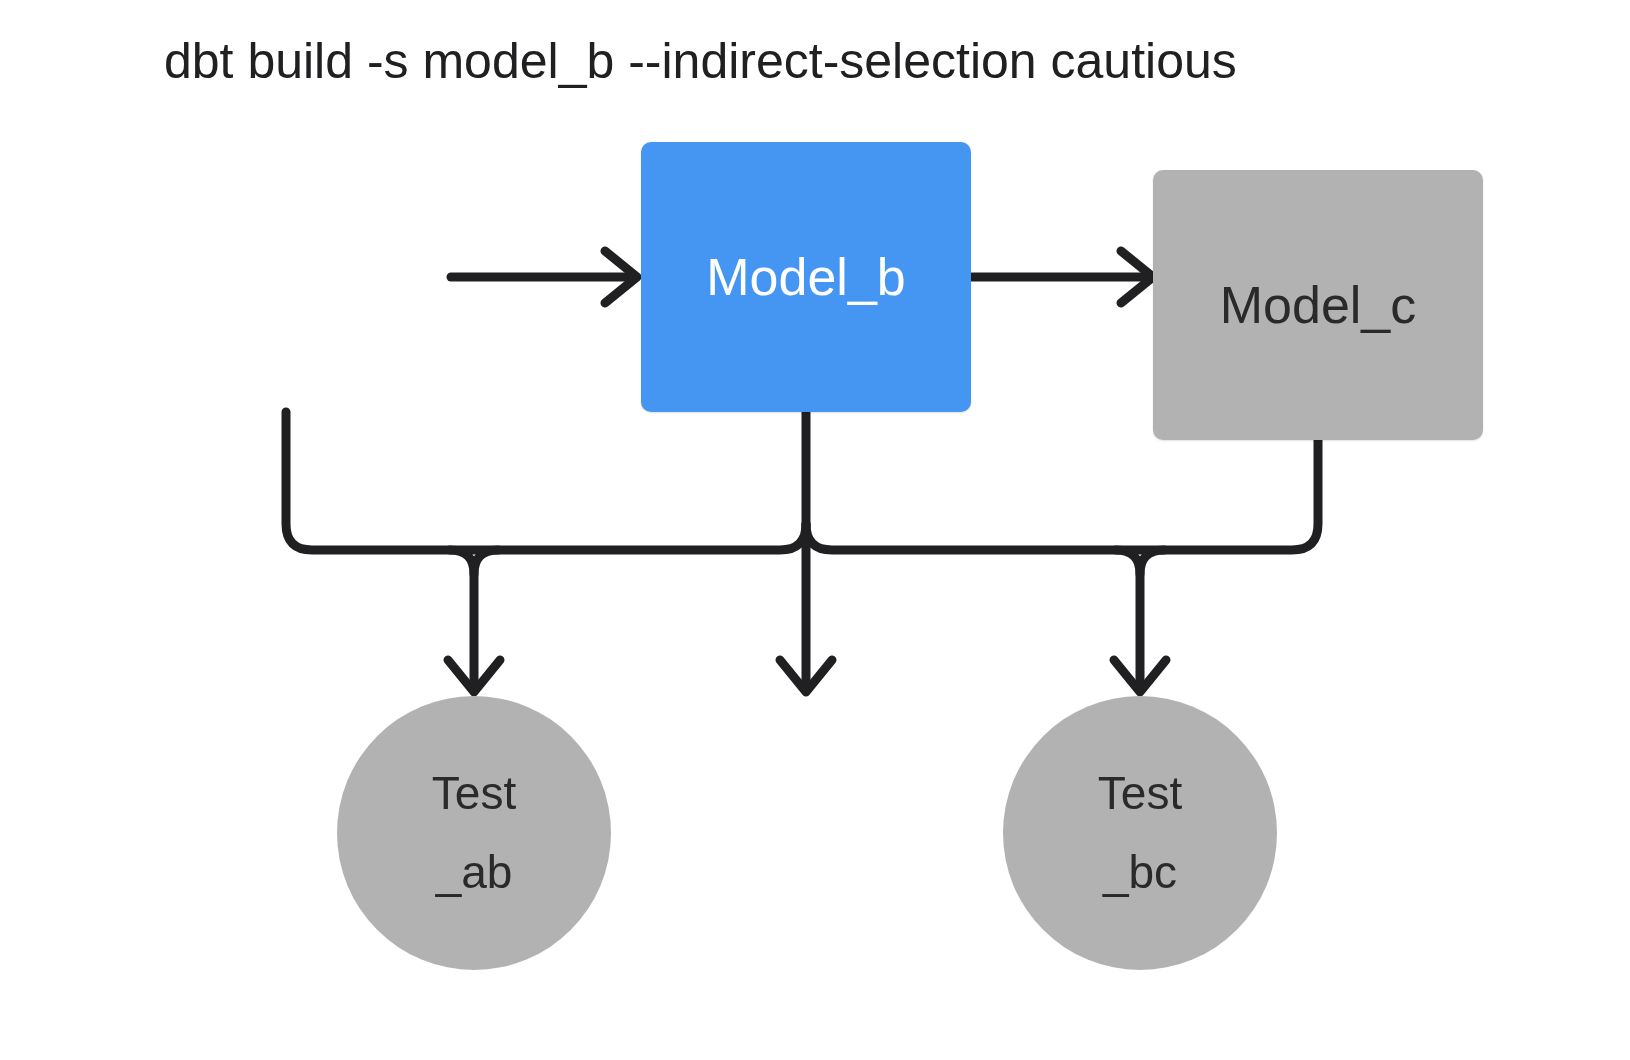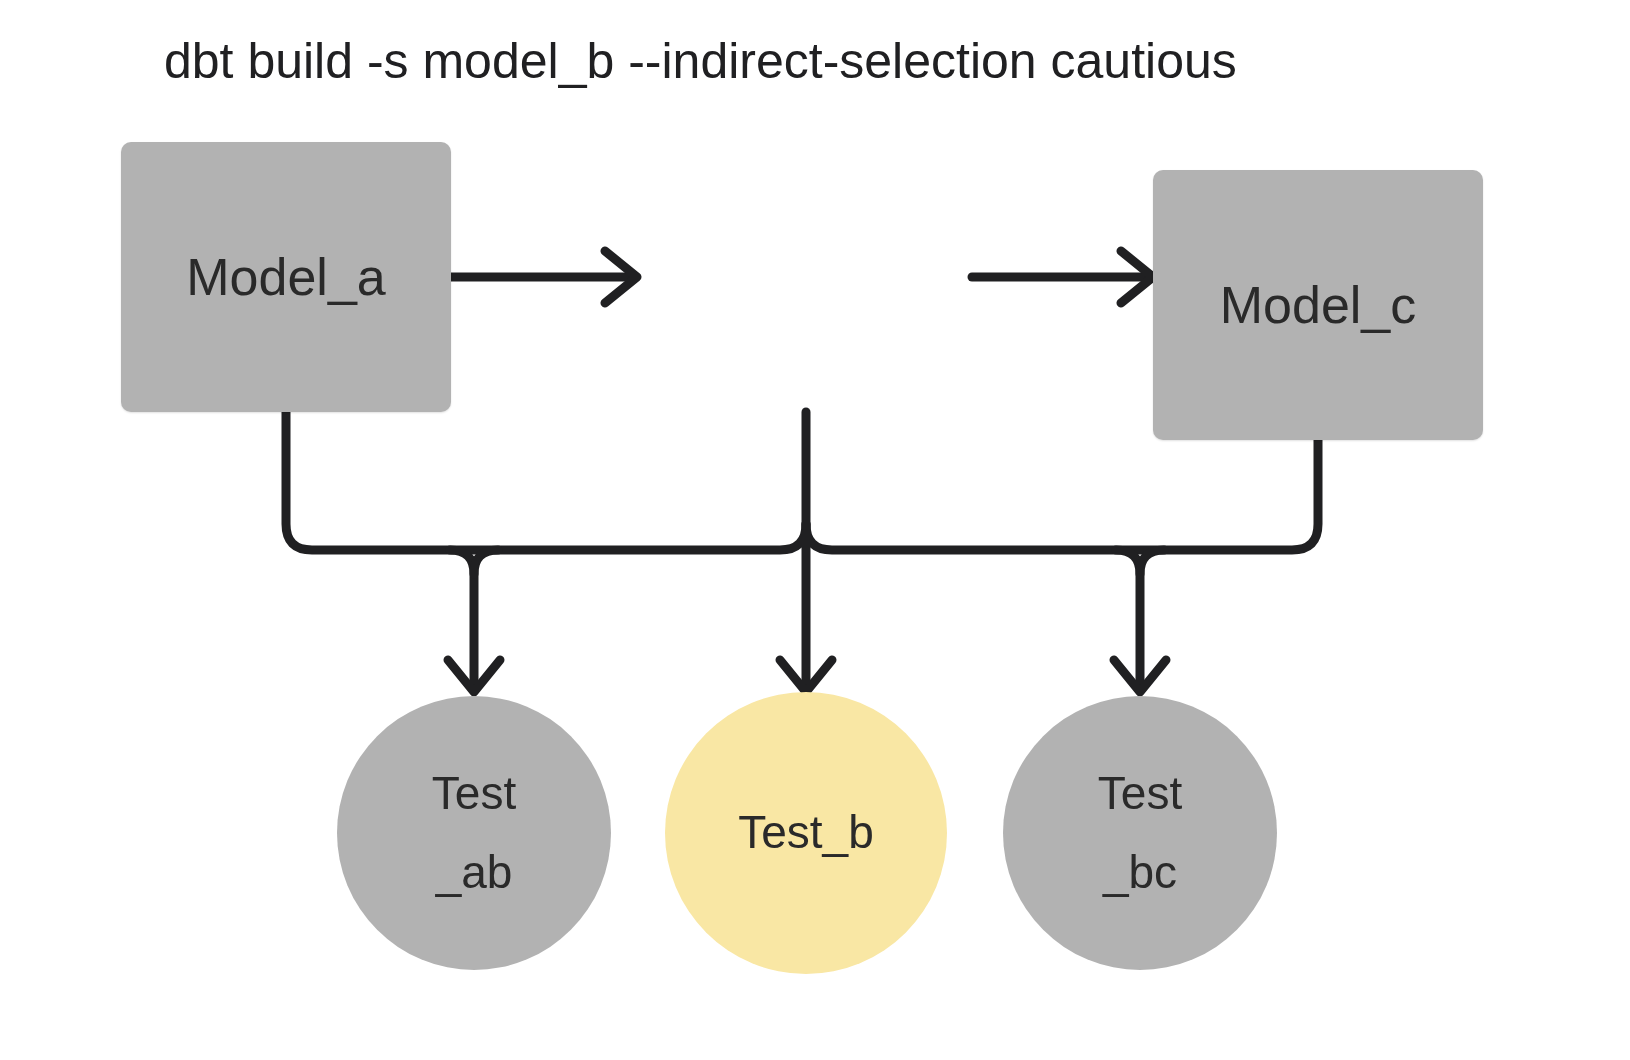--- a/index.html
+++ b/index.html
@@ -101,32 +101,29 @@
 
     <path d="M450,550 Q474,550 474,574 L474,690"></path>
     <path d="M498,550 Q474,550 474,574"></path>
     <path d="M448,660 L474,692 L500,660"></path>
 
     <path d="M1116,550 Q1140,550 1140,574 L1140,690"></path>
     <path d="M1164,550 Q1140,550 1140,574"></path>
     <path d="M1114,660 L1140,692 L1166,660"></path>
   </svg>
 
-  <div class="model-box model-a">
-    <span>Model_a</span>
+  <div class="model-box model-b">
+    <span>Model_b</span>
   </div>
   <div class="model-box model-c">
     <span>Model_c</span>
   </div>
 
   <div class="test-circle test-ab">
     <span>Test</span>
     <span>_ab</span>
   </div>
-  <div class="test-circle test-b">
-    <span>Test_b</span>
-  </div>
   <div class="test-circle test-bc">
     <span>Test</span>
     <span>_bc</span>
   </div>
 
 </div>
 
 </body></html>

